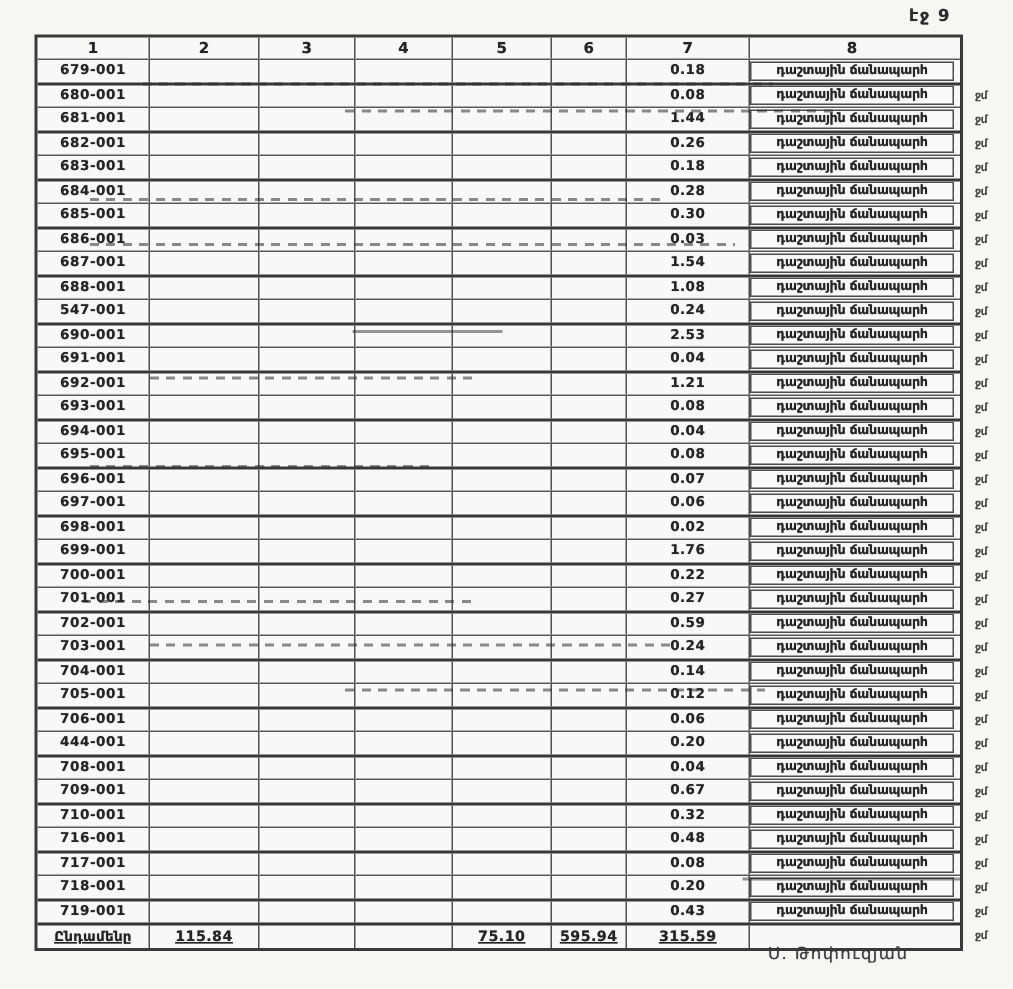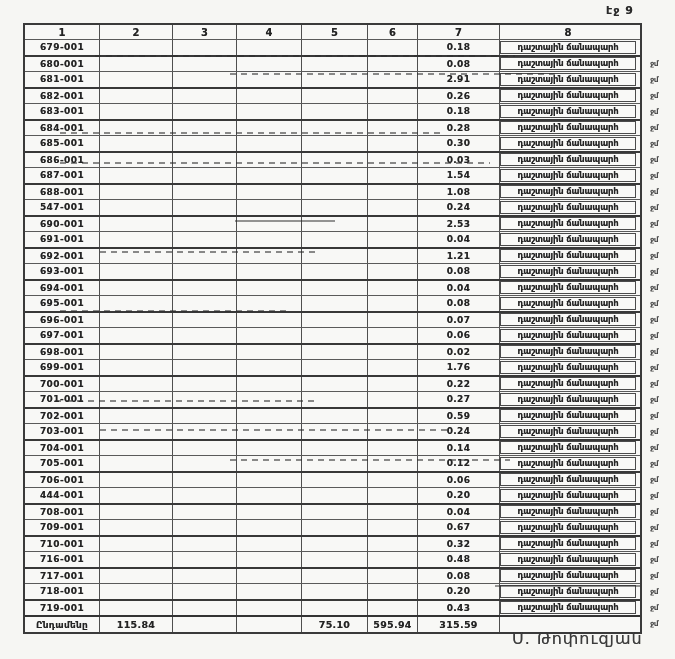--- a/index.html
+++ b/index.html
@@ -26,21 +26,21 @@
     background:rgba(255,255,255,0.25);
   }
   .trow{
     display:flex;position:relative;
     height:14.5px;
     border-top:1px solid #5a5a5a;
     align-items:stretch;
   }
   .trow.thick{ border-top:2px solid #383838; }
   .header-row{ height:14px;border-top:none; }
-  .total-row{ height:15px;border-top:2px solid #333; }
+  .total-row{ height:15px;border-top:2px solid #333;text-decoration:underline; }
   .cell{
     box-sizing:border-box;
     border-right:1px solid #4f4f4f;
     display:flex;align-items:center;justify-content:center;
     overflow:hidden;white-space:nowrap;
     font-size:9px;font-weight:bold;color:#242424;
   }
   .cell:last-of-type{ border-right:none; }
   .c1{width:75px;} .c2{width:73px;} .c3{width:64px;} .c4{width:65px;}
   .c5{width:66px;} .c6{width:50px;} .c7{width:82px;} .c8{width:136px;}
@@ -66,21 +66,21 @@
   .total-label{ font-size:9px;letter-spacing:0.2px; }
   .total-val{ font-size:9.5px;letter-spacing:0.3px; }
 
   .footer-block{
     position:absolute;left:15px;top:600px;
     font-size:11.5px;line-height:15.5px;letter-spacing:0.8px;
     color:#3c3c3c;font-weight:500;
   }
   .signature{
     position:absolute;left:512px;top:629px;
-    font-size:16px;letter-spacing:1px;color:#3c3c3c;
+    font-size:11px;letter-spacing:1px;color:#3c3c3c;
   }
 
   .smudge{
     position:absolute;background:rgba(45,45,45,0.5);
     pointer-events:none;
   }
   .smudge.dashed{
     background:repeating-linear-gradient(90deg,
       rgba(45,45,45,0.55) 0 6px, rgba(45,45,45,0) 6px 11px);
   }
@@ -132,21 +132,21 @@
     <span class="margin-note">ջմ</span>
   </div>
 
   <div class="trow">
     <div class="cell c1 idc scan-text">681-001</div>
     <div class="cell c2"></div>
     <div class="cell c3"></div>
     <div class="cell c4"></div>
     <div class="cell c5"></div>
     <div class="cell c6"></div>
-    <div class="cell c7 valc scan-text">2.91</div>
+    <div class="cell c7 valc scan-text">1.44</div>
     <div class="cell c8 typec">
       <span class="typebox scan-text">դաշտային ճանապարհ</span>
     </div>
     <span class="margin-note">ջմ</span>
   </div>
 
   <div class="trow thick">
     <div class="cell c1 idc scan-text">682-001</div>
     <div class="cell c2"></div>
     <div class="cell c3"></div>

